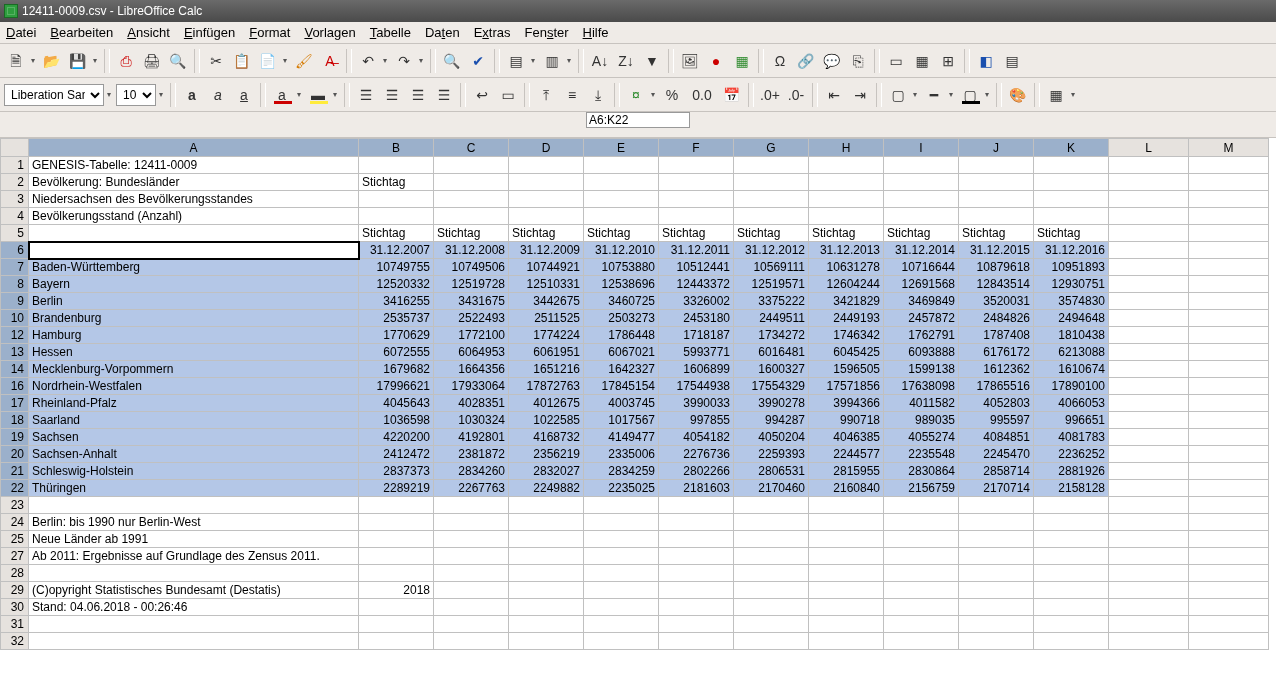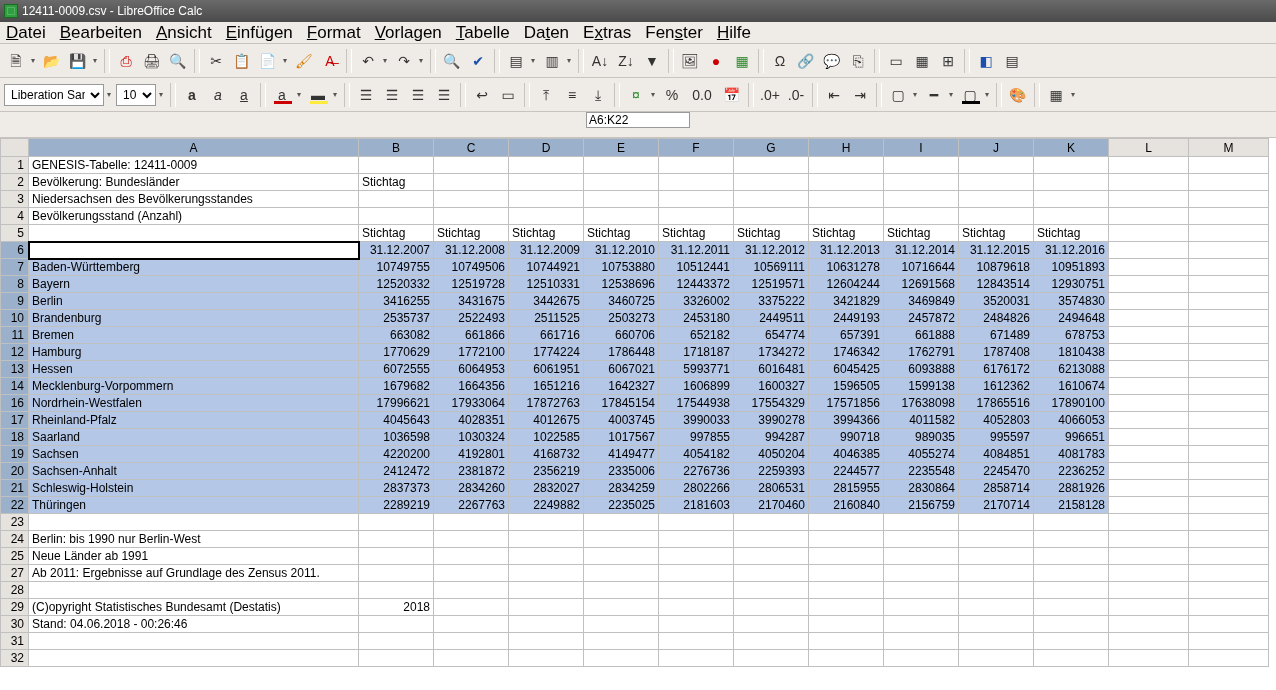--- a/index.html
+++ b/index.html
@@ -1,20 +1,20 @@
 <!DOCTYPE html>
 <html><head>
 <meta charset="utf-8">
 <style>
   * { box-sizing: border-box; margin: 0; padding: 0; }
   html, body { width: 1276px; height: 690px; overflow: hidden; font-family: "Liberation Sans", Arial, sans-serif; font-size: 12px; background: #efebe7; color: #000; user-select: none; }
   .titlebar { height: 22px; background: linear-gradient(#6a6a6a,#4a4a4a); color: #fff; display: flex; align-items: center; padding: 0 4px; font-size: 12px; }
   .titlebar .doc-icon { width: 14px; height: 14px; background: #2e9e3e; border: 1px solid #1a6a24; margin-right: 4px; position: relative; }
   .titlebar .doc-icon::after { content:""; position:absolute; inset:2px; border:1px solid #fff3; }
-  .menubar { height: 22px; background: #efebe7; display: flex; align-items: center; padding: 0 6px; border-bottom: 1px solid #c7c3bf; font-size: 17px; }
+  .menubar { height: 22px; background: #efebe7; display: flex; align-items: center; padding: 0 6px; border-bottom: 1px solid #c7c3bf; font-size: 13px; }
   .menubar span { margin-right: 14px; cursor: default; }
   .menubar span u { text-decoration: underline; }
   .toolbar { height: 34px; background: #efebe7; border-bottom: 1px solid #c7c3bf; display: flex; align-items: center; padding: 0 4px; gap: 2px; }
   .tb-btn { width: 24px; height: 24px; border: 1px solid transparent; border-radius: 2px; display:flex; align-items:center; justify-content:center; cursor: default; font-size: 14px; color:#333; position:relative; }
   .tb-sep { width: 6px; height: 24px; margin: 0 2px; border-left: 1px solid #c7c3bf; border-right: 1px solid #fff; }
   .tb-drop { width: 10px; display:flex; align-items:center; justify-content:center; color:#555; font-size:8px; margin-left:-2px; }
   .fmtbar { height: 34px; background: #efebe7; border-bottom: 1px solid #c7c3bf; display:flex; align-items:center; padding:0 4px; gap:2px; }
   select.combo, input.combo { height: 22px; border: 1px solid #999; background: #fff; font-size: 12px; padding: 0 2px; }
   .namebox-row { height: 26px; background: #efebe7; border-bottom: 1px solid #c7c3bf; display:flex; align-items:center; padding:0 4px; gap:20px;flex-direction:column; }
   .namebox { width: 104px; height: 20px; border:1px solid #999; background:#fff; font-size:12px; padding:0 2px; }
@@ -482,36 +482,20 @@
           <td class="cF sel num">2453180</td>
           <td class="cG sel num">2449511</td>
           <td class="cH sel num">2449193</td>
           <td class="cI sel num">2457872</td>
           <td class="cJ sel num">2484826</td>
           <td class="cK sel num">2494648</td>
           <td class="cL txt"></td>
           <td class="cM txt"></td>
         </tr>
         <tr>
-          <th class="rowhdr sel-hdr">11</th>
-          <td class="cA sel txt">Bremen</td>
-          <td class="cB sel num">663082</td>
-          <td class="cC sel num">661866</td>
-          <td class="cD sel num">661716</td>
-          <td class="cE sel num">660706</td>
-          <td class="cF sel num">652182</td>
-          <td class="cG sel num">654774</td>
-          <td class="cH sel num">657391</td>
-          <td class="cI sel num">661888</td>
-          <td class="cJ sel num">671489</td>
-          <td class="cK sel num">678753</td>
-          <td class="cL txt"></td>
-          <td class="cM txt"></td>
-        </tr>
-        <tr>
           <th class="rowhdr sel-hdr">12</th>
           <td class="cA sel txt">Hamburg</td>
           <td class="cB sel num">1770629</td>
           <td class="cC sel num">1772100</td>
           <td class="cD sel num">1774224</td>
           <td class="cE sel num">1786448</td>
           <td class="cF sel num">1718187</td>
           <td class="cG sel num">1734272</td>
           <td class="cH sel num">1746342</td>
           <td class="cI sel num">1762791</td>

